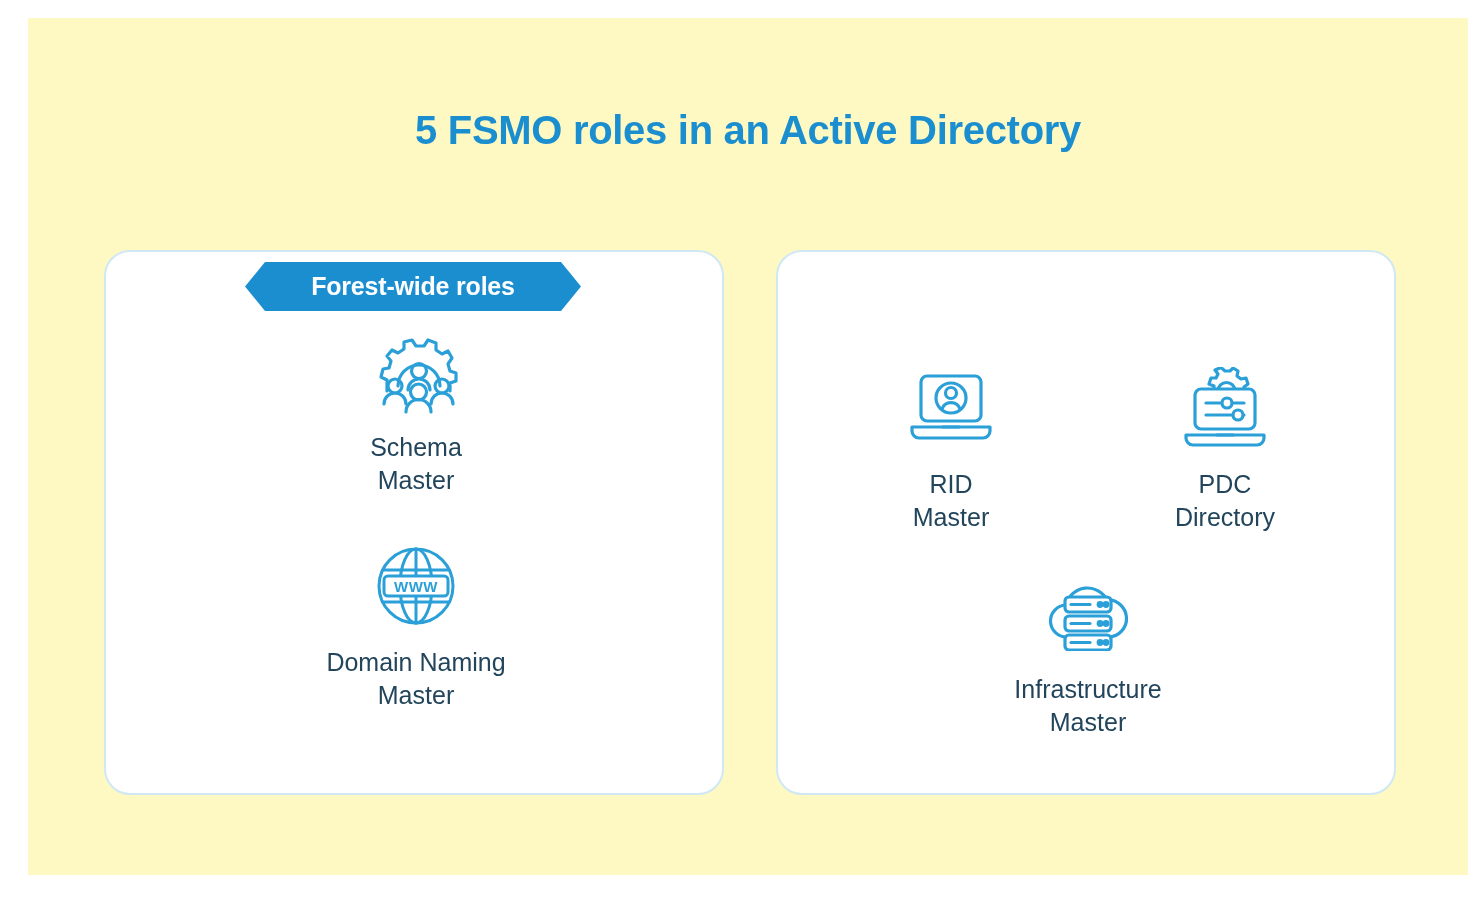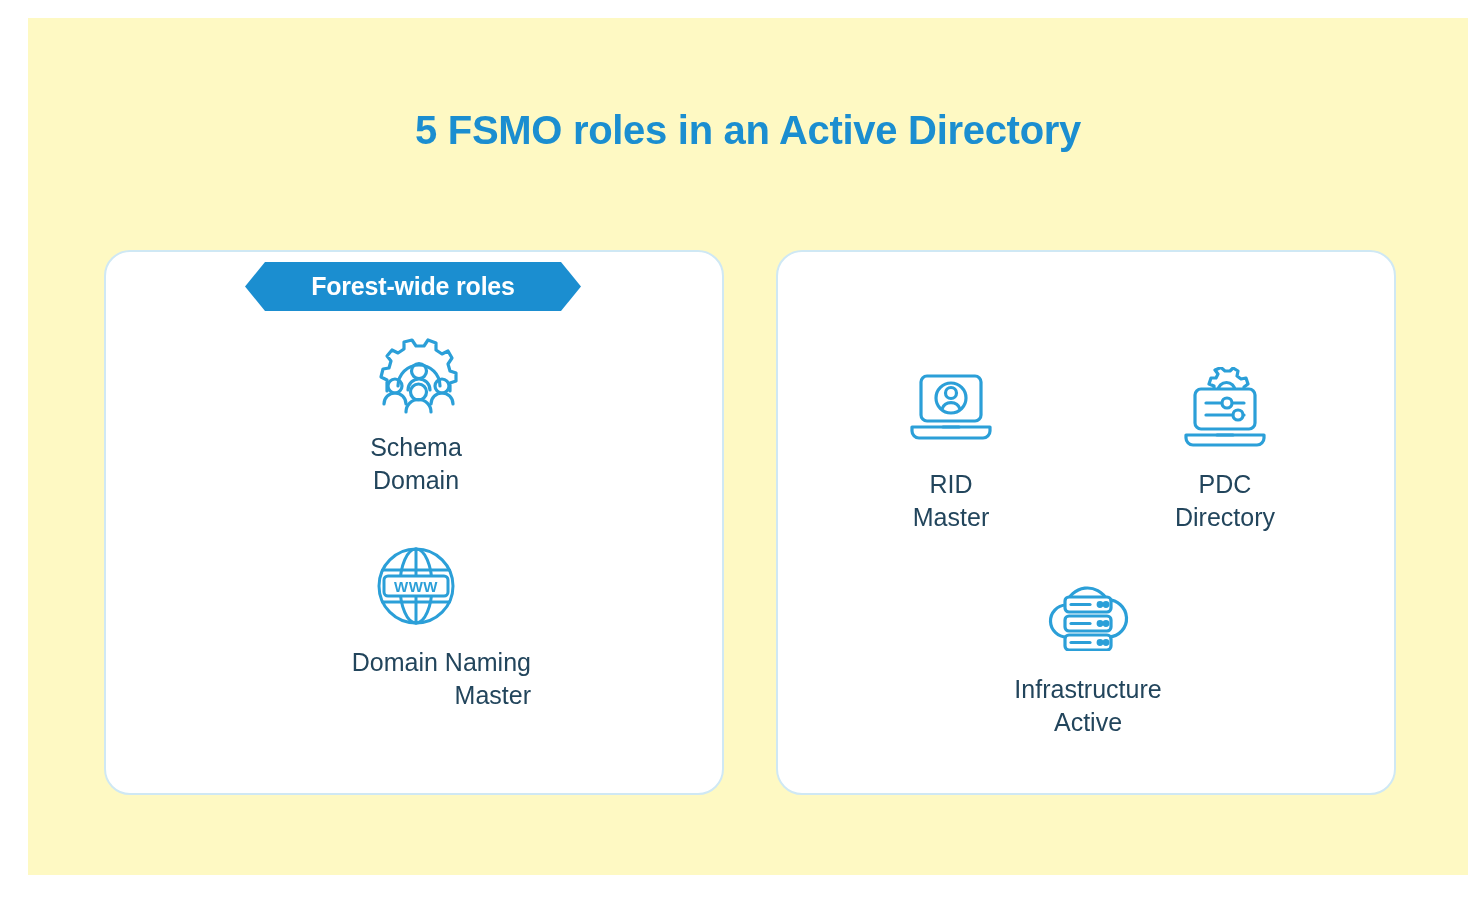--- a/index.html
+++ b/index.html
@@ -102,21 +102,21 @@
   .role-label {
     margin-top: 14px;
     font-size: 25px;
     line-height: 1.32;
     color: #22455c;
     white-space: pre-line;
   }
 
   
   #role-schema        { left: 195px; top: 73px; }
-  #role-domain-naming { left: 195px; top: 288px; text-align: right; }
+  #role-domain-naming { left: 195px; top: 288px; }
 
   
   #role-rid            { left: 58px;  top: 110px; }
   #role-pdc            { left: 332px; top: 110px; }
   #role-infrastructure { left: 195px; top: 315px; }
 
   svg { display: block; }
 </style>
 </head>
 <body>
@@ -146,21 +146,21 @@
           <path d="M14 76 a11 11 0 0 1 22 0"></path>
 
           <circle cx="72" cy="58" r="7"></circle>
           <path d="M61 76 a11 11 0 0 1 22 0"></path>
 
           <circle cx="48.5" cy="64" r="8"></circle>
           <path d="M36 84 a12.5 12.5 0 0 1 25 0"></path>
         </svg>
       </div>
       <div class="role-label">Schema
-Domain</div>
+Master</div>
     </div>
 
     <div class="role" id="role-domain-naming">
       <div class="role-icon">
         <svg width="86" height="86" viewBox="0 0 86 86" fill="none" stroke="#2b9fd8" stroke-width="3" stroke-linecap="round" stroke-linejoin="round">
           <circle cx="43" cy="43" r="37"></circle>
 
           <path d="M9.5 27 H76.5"></path>
           <path d="M9.5 59 H76.5"></path>
 
@@ -230,16 +230,16 @@
           <path d="M28 48.5 h19"></path>
           <circle cx="57" cy="48.5" r="1.8" fill="#2b9fd8"></circle>
           <circle cx="63" cy="48.5" r="1.8" fill="#2b9fd8"></circle>
           <rect x="22" y="60" width="46" height="15" rx="4" fill="#ffffff"></rect>
           <path d="M28 67.5 h19"></path>
           <circle cx="57" cy="67.5" r="1.8" fill="#2b9fd8"></circle>
           <circle cx="63" cy="67.5" r="1.8" fill="#2b9fd8"></circle>
         </svg>
       </div>
       <div class="role-label">Infrastructure
-Active</div>
+Master</div>
     </div>
   </div>
 </div>
 
 </body></html>

